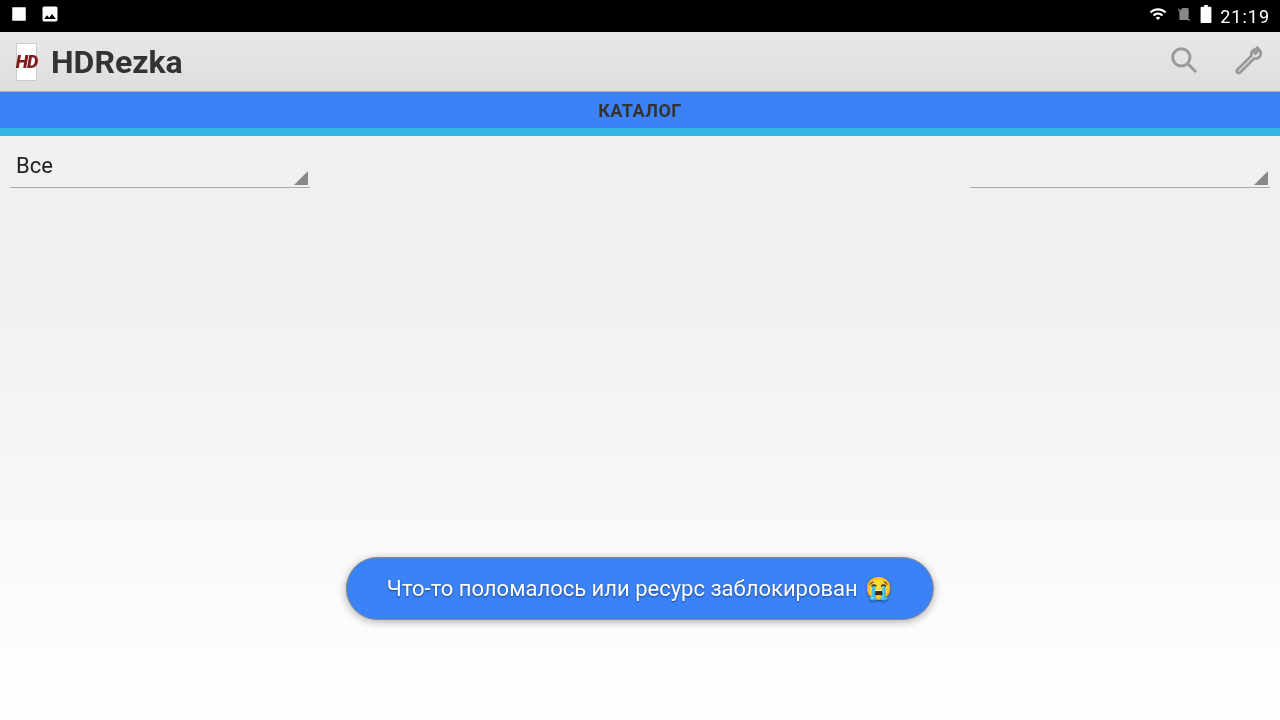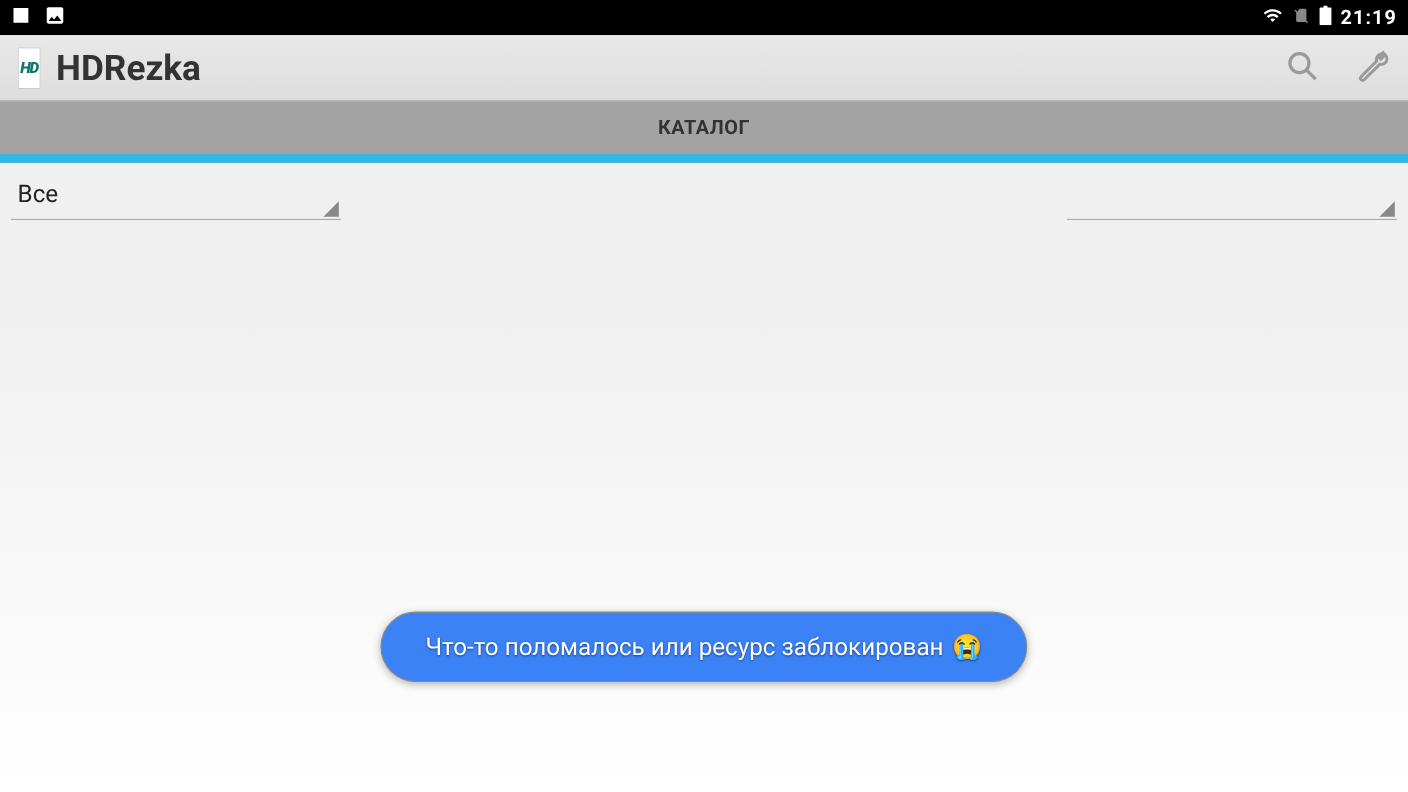--- a/index.html
+++ b/index.html
@@ -15,21 +15,21 @@
       height: 32px;
       background: #000;
       display: flex;
       align-items: center;
       justify-content: space-between;
       padding: 0 10px;
       color: #fff;
     }
     .status-left { display: flex; align-items: center; gap: 12px; }
     .status-right { display: flex; align-items: center; gap: 8px; }
-    .status-time { font-size: 18px; font-weight: 700; letter-spacing: 1px; }
+    .status-time { font-size: 18px; font-weight: 400; letter-spacing: 1px; }
     .fb-icon { width: 18px; height: 18px; }
     .image-icon { width: 20px; height: 20px; }
     .wifi-icon { width: 20px; height: 18px; }
     .sim-icon { width: 16px; height: 18px; }
     .battery-icon { width: 12px; height: 18px; }
 
     .app-bar {
       height: 60px;
       background: linear-gradient(to bottom, #e8e8e8, #dedede);
       border-bottom: 1px solid #b0b0b0;
@@ -40,34 +40,34 @@
     }
     .app-bar-left { display: flex; align-items: center; gap: 14px; }
     .app-logo {
       width: 21px;
       height: 38px;
       background: #fff;
       border: 1px solid #ccc;
       display: flex;
       align-items: center;
       justify-content: center;
-      font-size: 14px;
+      font-size: 18px;
       font-weight: 900;
-      color: #0f766e;
+      color: #7f1d1d;
       font-style: italic;
       letter-spacing: -1px;
     }
     .app-title { font-size: 32px; color: #333; font-weight: 700; }
     .app-bar-right { display: flex; align-items: center; gap: 32px; }
     .toolbar-icon { width: 32px; height: 32px; }
 
     .tabs {
-      height: 56px;
-      display: flex;
-      background: #a3a3a3;
+      height: 44px;
+      display: flex;
+      background: #3b82f6;
     }
     .tab {
       flex: 1;
       display: flex;
       align-items: center;
       justify-content: center;
       font-size: 18px;
       font-weight: 700;
       color: #333;
       border-right: 1px solid #d0d0d0;

